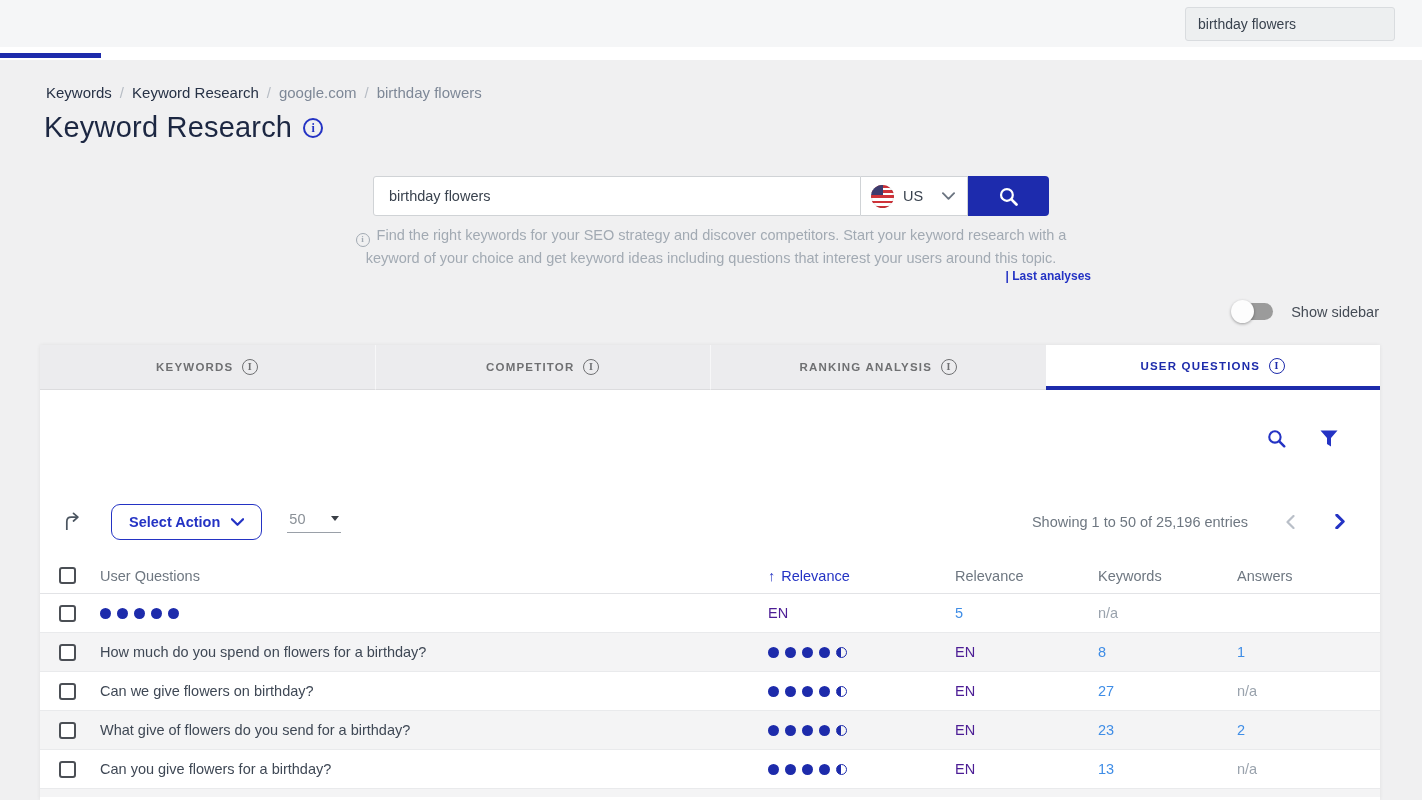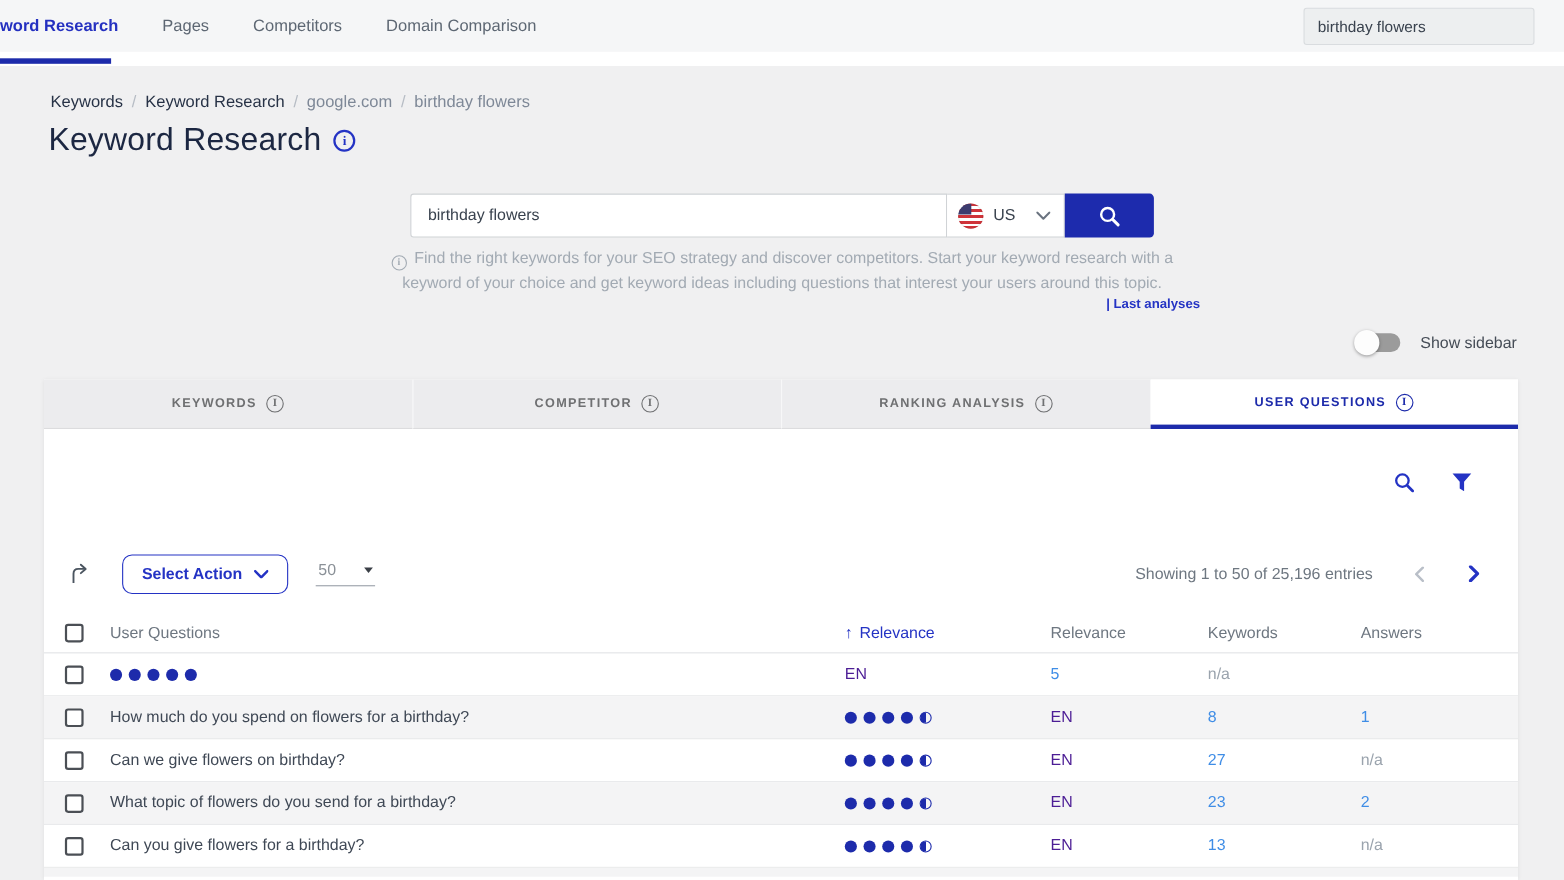--- a/index.html
+++ b/index.html
@@ -102,26 +102,20 @@
   .dot.filled { background:#1d2bab; }
   .dot.half { width:11px; height:11px; border:1.5px solid #1d2bab; background:linear-gradient(90deg,#1d2bab 50%, transparent 50%); }
   .partial-row { height:8px; background:#f4f4f5; }
 </style>
 </head>
 <body>
 
 <div id="app">
 
   <div class="navbar">
-    <div class="nav-items">
-      <div class="nav-item active">word Research</div>
-      <div class="nav-item">Pages</div>
-      <div class="nav-item">Competitors</div>
-      <div class="nav-item">Domain Comparison</div>
-    </div>
     <input class="nav-search" type="text" value="birthday flowers" style="">
   </div>
   <div class="nav-strip"></div>
   <div class="nav-underline"></div>
   <div class="nav-flag-wrap">
     <span class="flag lg"></span>
   </div>
 
   <div class="breadcrumb">
     <span class="crumb">Keywords</span>
@@ -309,21 +303,21 @@
             </div>
     <div class="t-cell cell-lang">EN</div>
     <div class="t-cell"><span class="num-link">27</span></div>
     <div class="t-cell"><span class="num-link na">n/a</span></div>
   </div>
 
   <div class="t-row">
     <div class="t-cell cell-check">
       <span class="checkbox"></span>
     </div>
-    <div class="t-cell">What topic of flowers do you send for a birthday?</div>
+    <div class="t-cell">What give of flowers do you send for a birthday?</div>
     <div class="t-cell">
               <span class="dots">
                 <span class="dot filled"></span>
                 <span class="dot filled"></span>
                 <span class="dot filled"></span>
                 <span class="dot filled"></span>
                 <span class="dot half"></span>
               </span>
             </div>
     <div class="t-cell cell-lang">EN</div>

